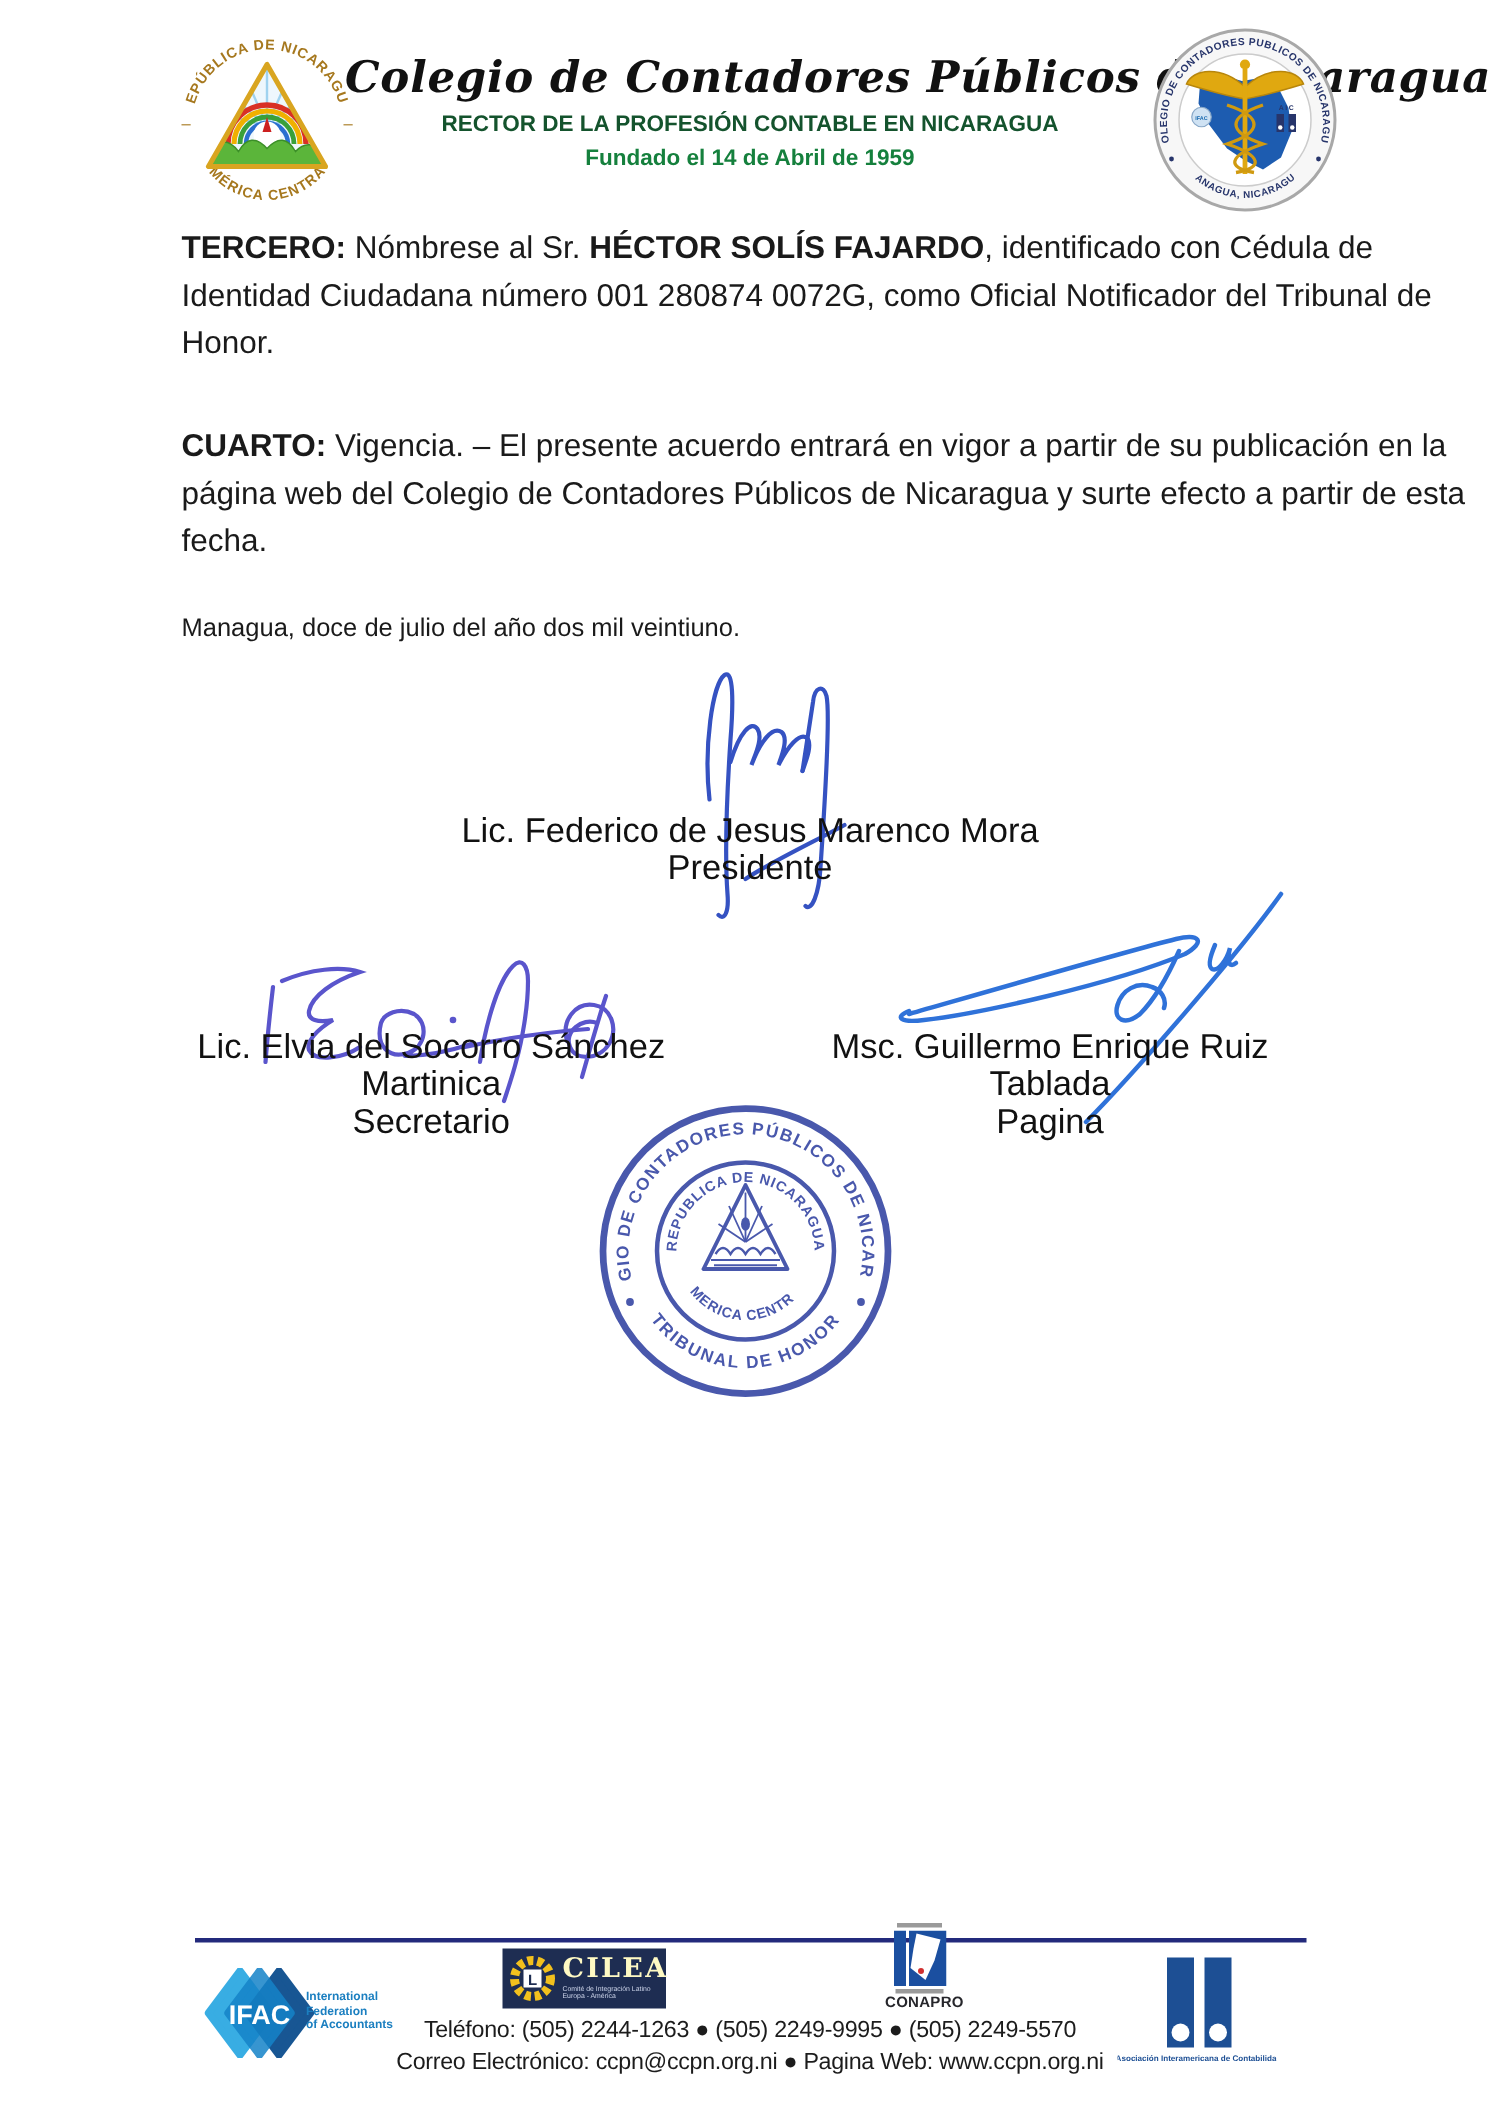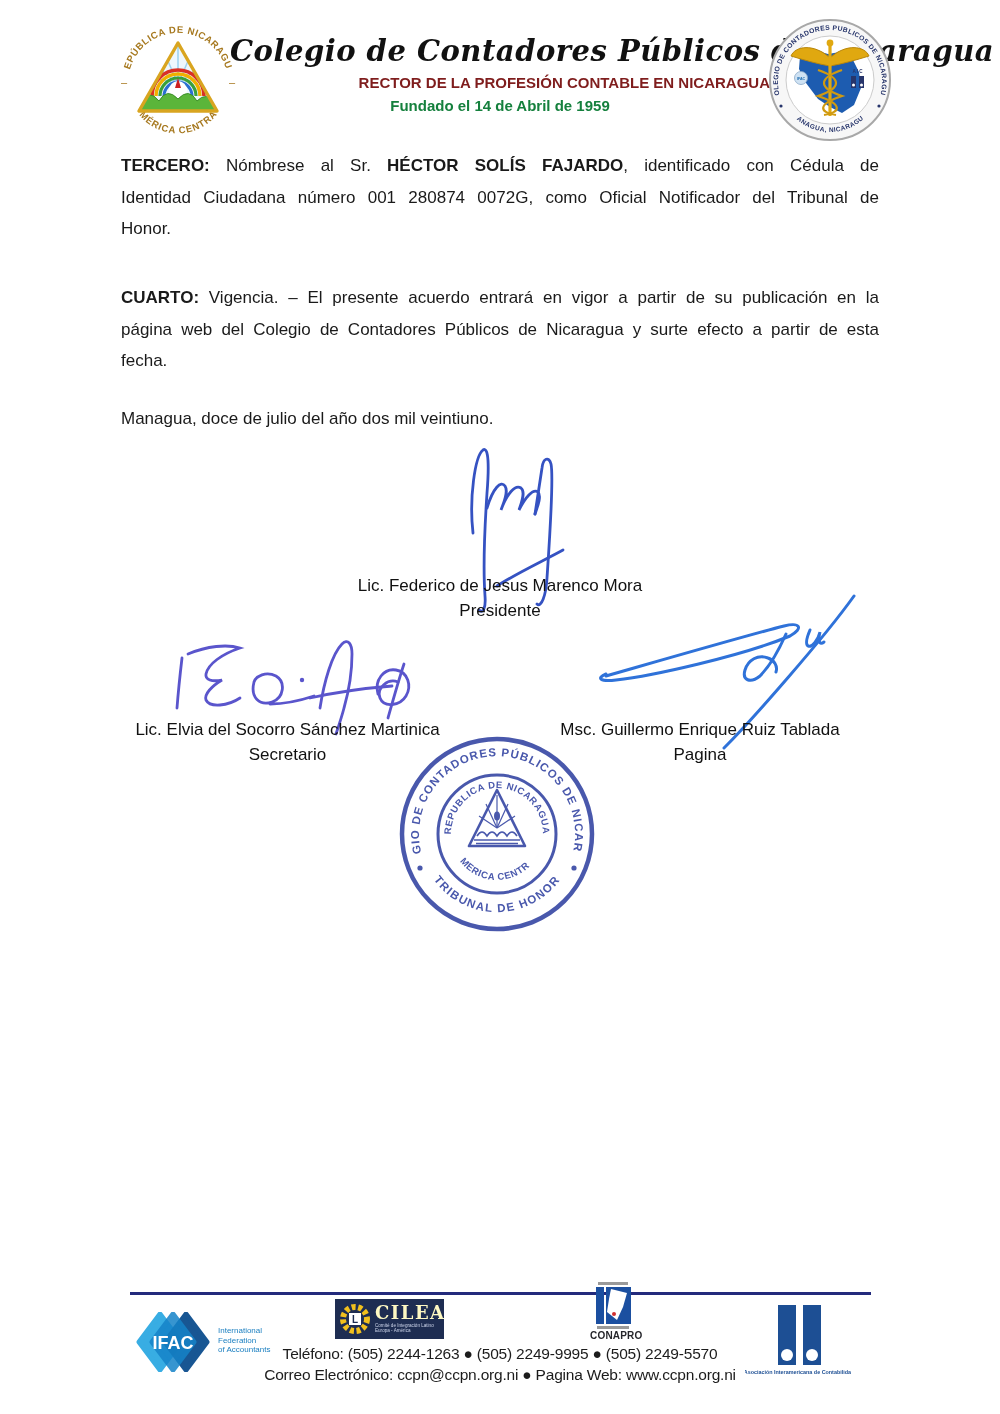--- a/index.html
+++ b/index.html
@@ -6,37 +6,37 @@
   .page{
     position:relative;width:1000px;height:1414px;margin:0 auto;background:#ffffff;
     font-family:"Liberation Sans",sans-serif;color:#1a1a1a;overflow:hidden;
   }
   
   .emblem-left{position:absolute;left:116px;top:16px;width:124px;height:128px;}
   .emblem-right{position:absolute;left:766px;top:12px;width:128px;height:136px;}
   .header-text{position:absolute;left:230px;top:34px;width:540px;text-align:center;}
   .doc-title{font-family:"DejaVu Serif",serif;font-style:italic;font-weight:600;
     font-size:29px;line-height:34px;letter-spacing:.5px;color:#111;white-space:nowrap;}
-  .doc-sub1{font-weight:bold;font-size:15px;line-height:18px;margin-top:6px;color:#7f1d1d;text-align:right;}
+  .doc-sub1{font-weight:bold;font-size:15px;line-height:18px;margin-top:6px;color:#14532d;}
   .doc-sub2{font-weight:bold;font-size:15px;line-height:18px;margin-top:5px;color:#15803d;}
   
-  .para{position:absolute;left:121px;width:758px;font-size:17px;}
+  .para{position:absolute;left:121px;width:758px;font-size:21px;}
   .jline{line-height:31.7px;text-align:justify;text-align-last:justify;text-justify:inter-word;white-space:nowrap;}
   .jline.last{text-align-last:left;}
   .dateline{position:absolute;left:121px;top:403px;width:758px;font-size:17px;line-height:31.7px;}
   
   .sig-svg{position:absolute;}
-  .sig-caption{position:absolute;text-align:center;font-size:17px;line-height:25px;color:#111;margin-top:32px;}
+  .sig-caption{position:absolute;text-align:center;font-size:23px;line-height:25px;color:#111;}
   
   .seal{position:absolute;left:397px;top:734px;width:200px;height:200px;opacity:.92;}
   
   .footer-line{position:absolute;left:130px;top:1292px;width:741px;height:3px;background:#232a7c;}
   .ifac-emblem{position:absolute;left:134px;top:1312px;width:78px;height:60px;}
-  .ifac-text{position:absolute;left:218px;top:1326px;width:80px;font-size:8px;line-height:9.5px;
-    font-weight:normal;color:#1b7fc0;}
+  .ifac-text{position:absolute;left:204px;top:1326px;width:80px;font-size:8px;line-height:9.5px;
+    font-weight:bold;color:#1b7fc0;}
   .cilea-box{position:absolute;left:335px;top:1299px;width:109px;height:40px;background:#1e2d52;
     display:flex;align-items:center;}
   .cilea-sun{width:40px;height:34px;flex:0 0 40px;}
   .cilea-col{flex:1;padding-right:4px;}
   .cilea-word{color:#fef9c3;font-family:"DejaVu Serif",serif;font-weight:bold;font-size:18px;
     line-height:17px;letter-spacing:1.5px;}
   .cilea-sub{color:#cdd5ea;font-size:4.6px;line-height:5.4px;margin-top:1.5px;}
   .conapro{position:absolute;left:590px;top:1282px;width:46px;text-align:center;}
   .conapro .smudge{height:3px;background:#9a9a9a;margin:0 auto 2px auto;width:30px;}
   .conapro-logo{width:35px;height:37px;margin:0 auto;display:block;}

